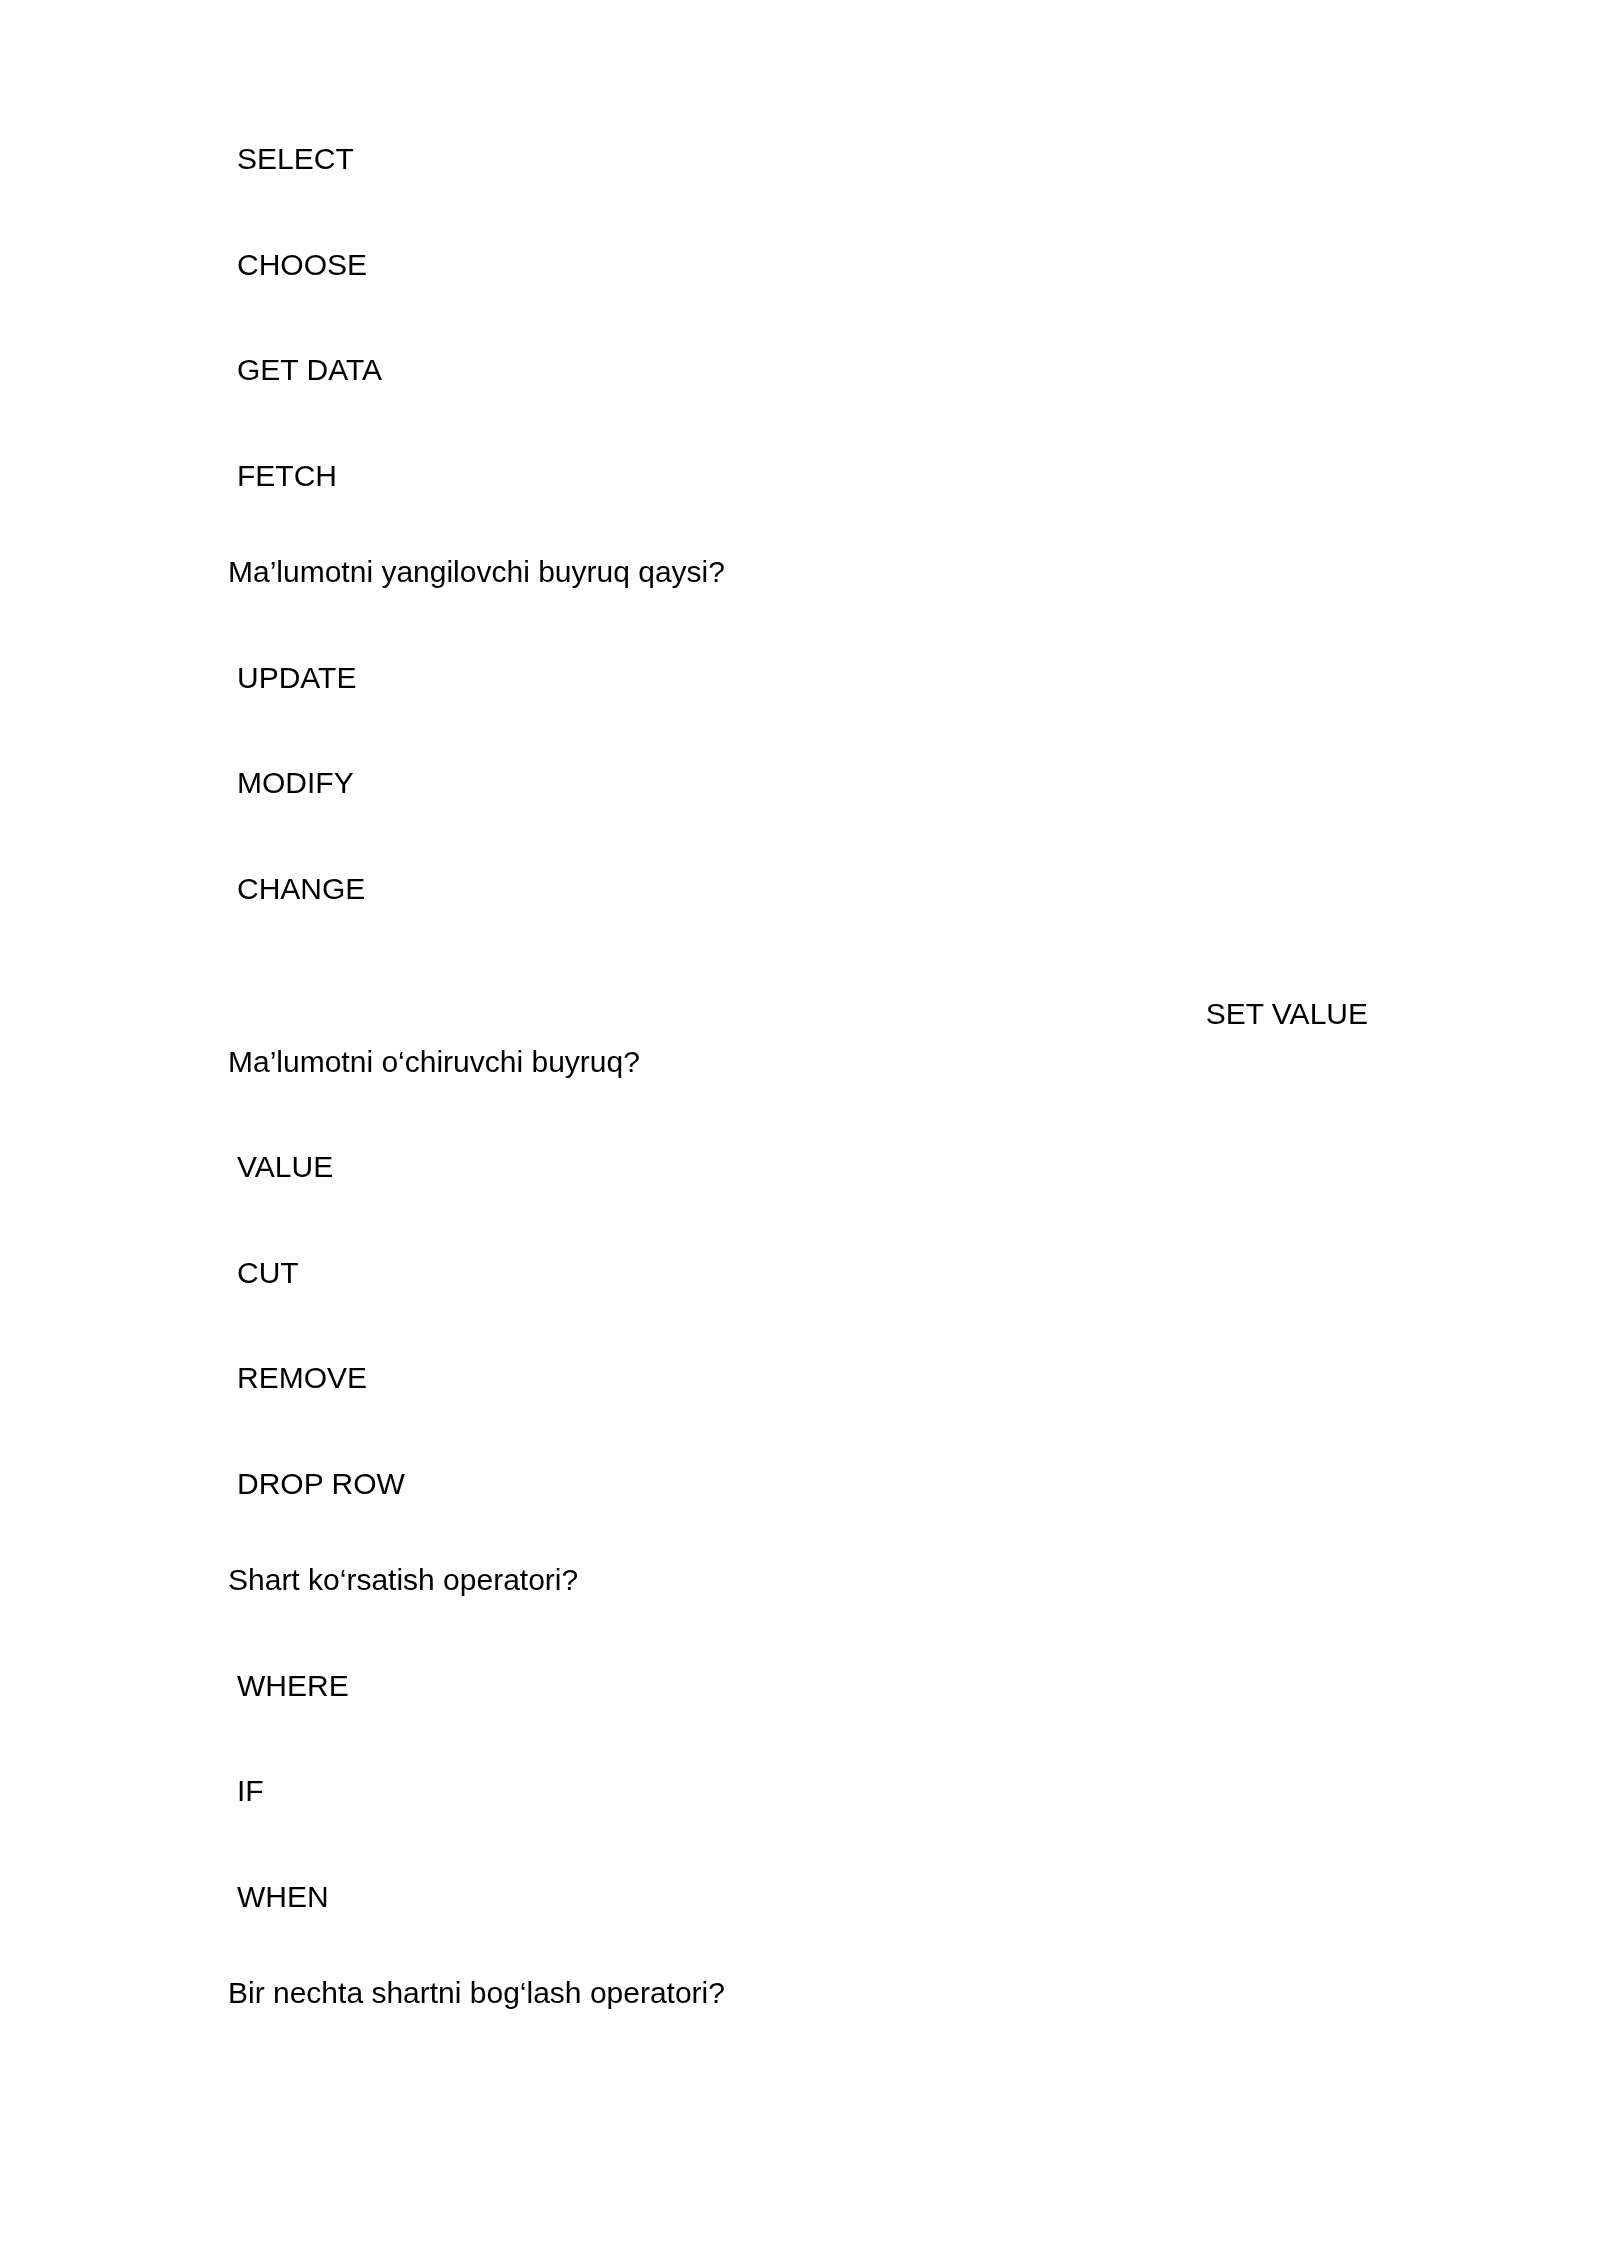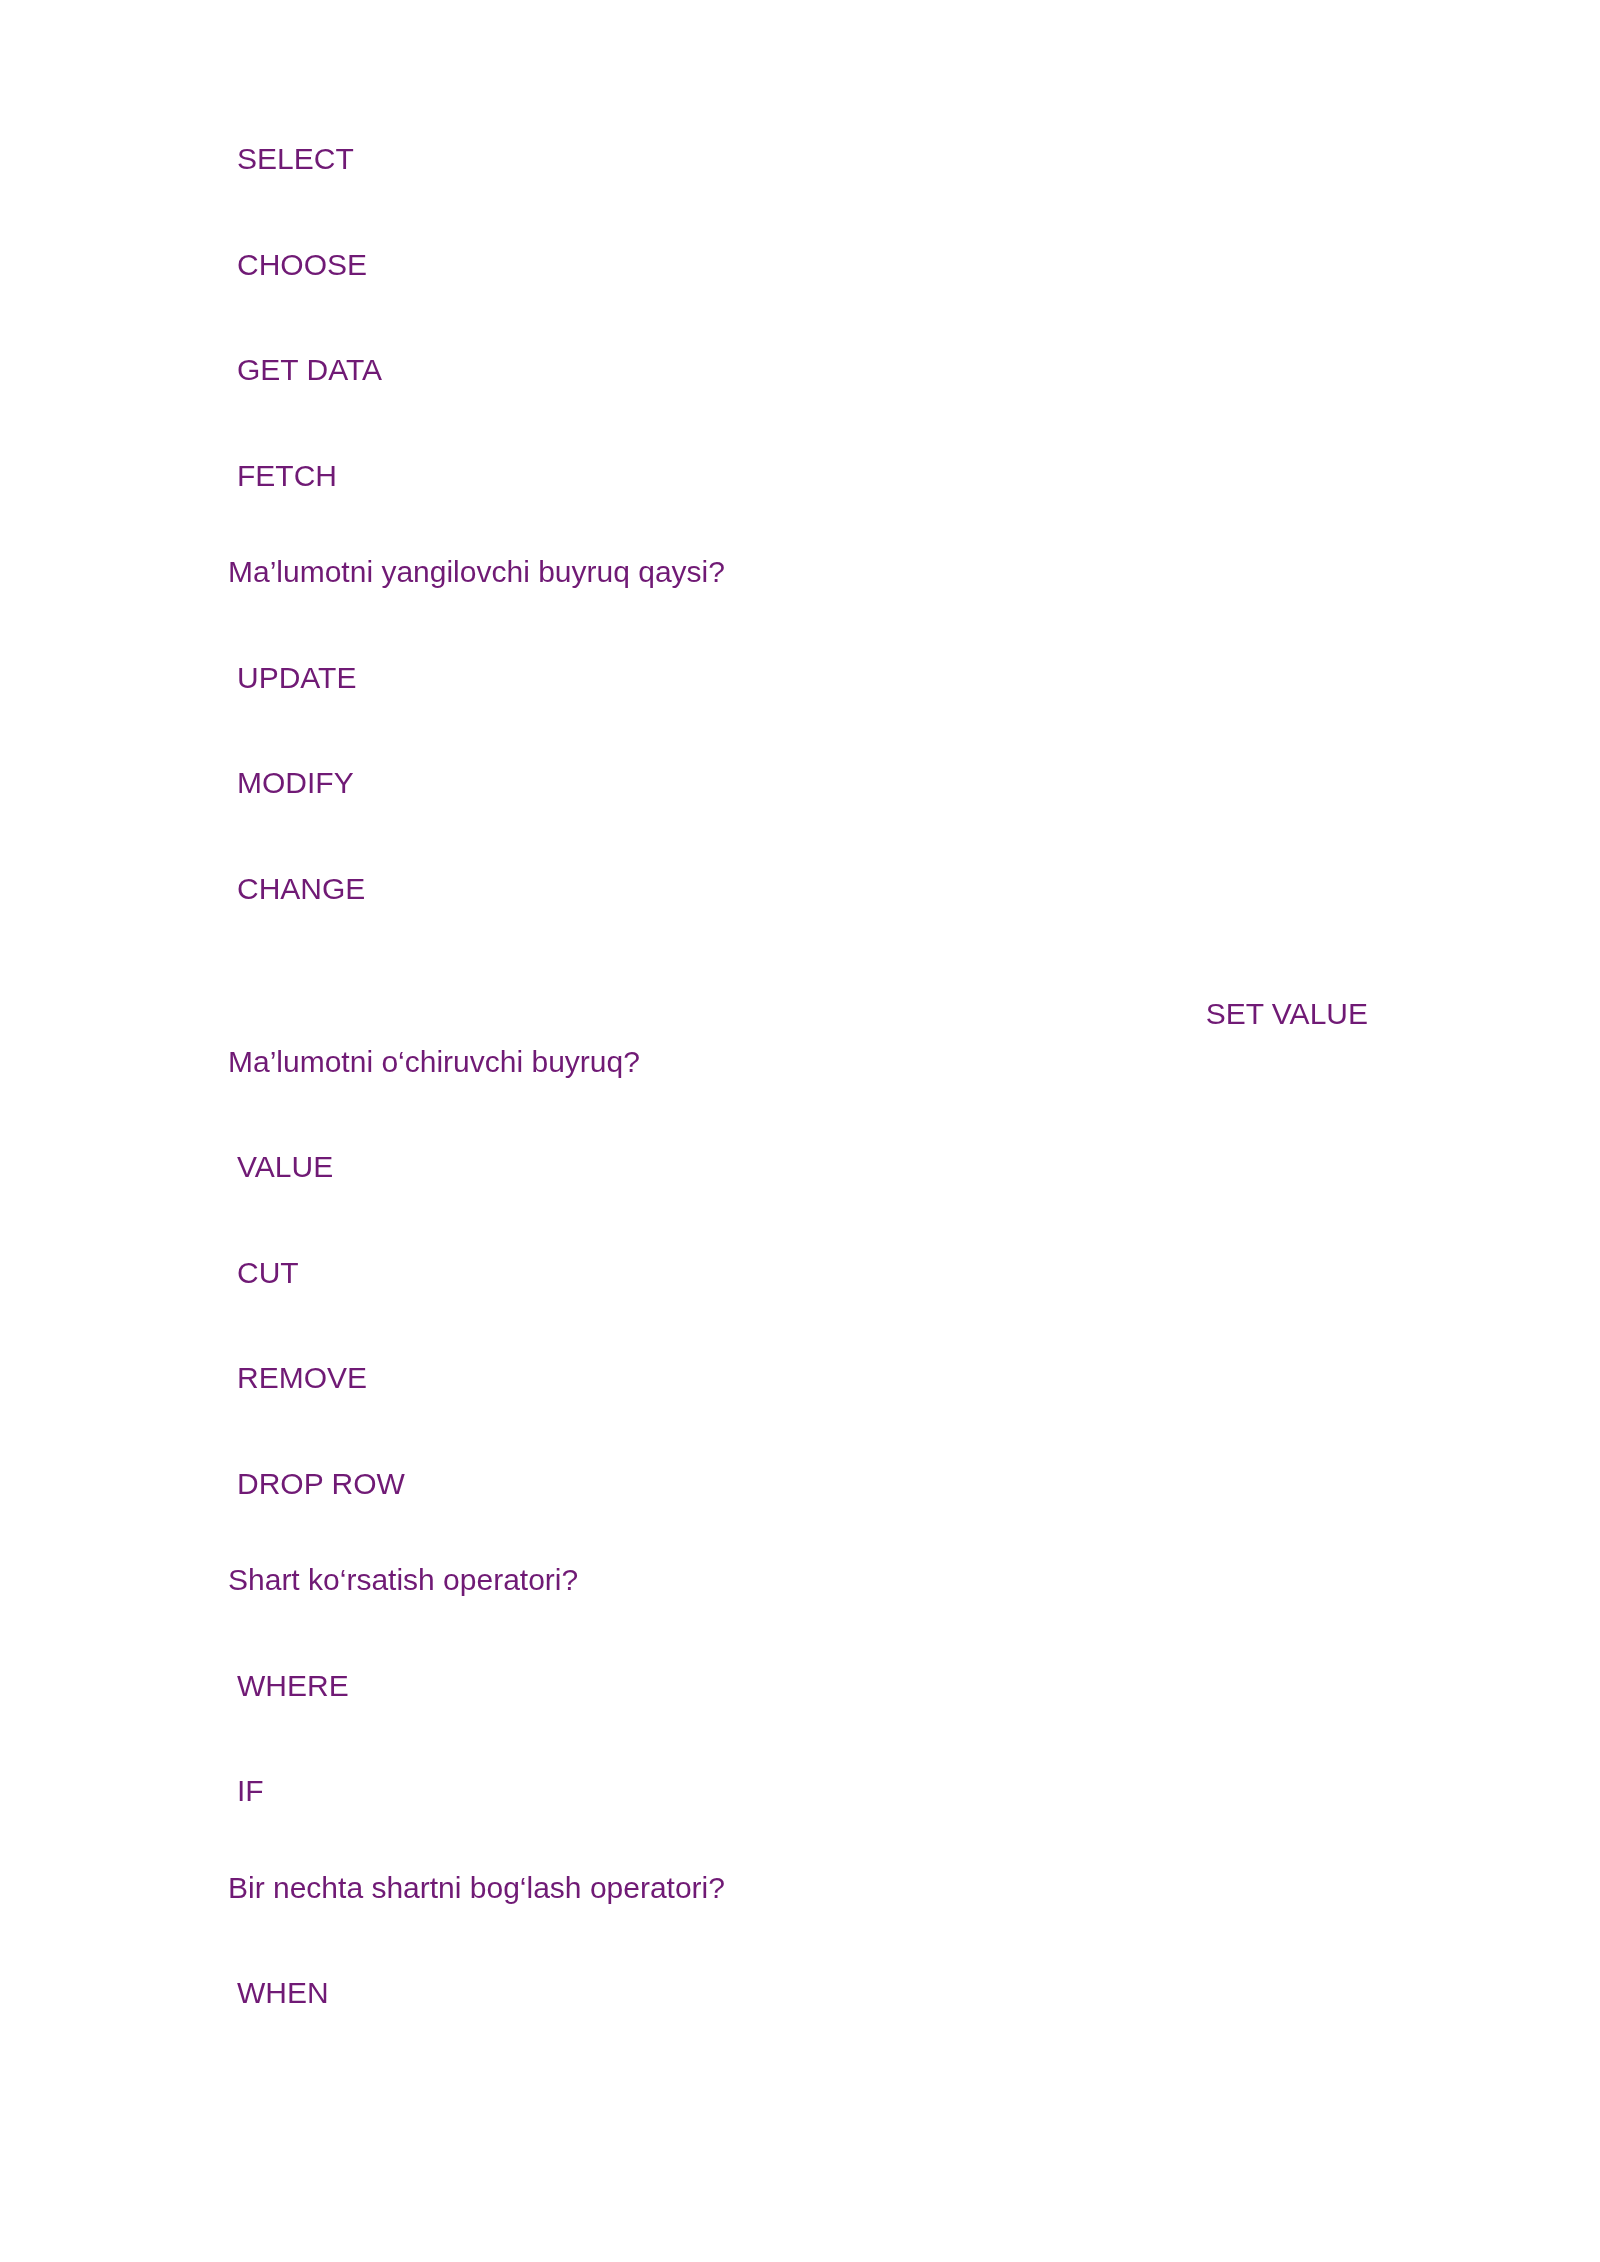--- a/index.html
+++ b/index.html
@@ -23,21 +23,21 @@
   }
   .content {
     position: absolute;
     left: 228px;
     top: 140px;
     width: 1140px;
   }
   .line {
     font-size: 30px;
     line-height: 1.25;
-    color: #701a75;
+    color: #000000;
     white-space: pre;
   }
   
   .question {
     margin-left: 0px;
     margin-top: 59px;
     margin-bottom: 0px;
   }
   
   .option {
@@ -72,16 +72,16 @@
       <div class="line option">CHANGE</div>
       <div class="line option tight-gap">SET VALUE</div>
       <div class="line question no-gap">Ma’lumotni o‘chiruvchi buyruq?</div>
       <div class="line option">VALUE</div>
       <div class="line option">CUT</div>
       <div class="line option">REMOVE</div>
       <div class="line option">DROP ROW</div>
       <div class="line question">Shart ko‘rsatish operatori?</div>
       <div class="line option">WHERE</div>
       <div class="line option">IF</div>
+      <div class="line option">WHEN</div>
       <div class="line question">Bir nechta shartni bog‘lash operatori?</div>
-      <div class="line option">WHEN</div>
     </div>
 </div>
 
 </body></html>

